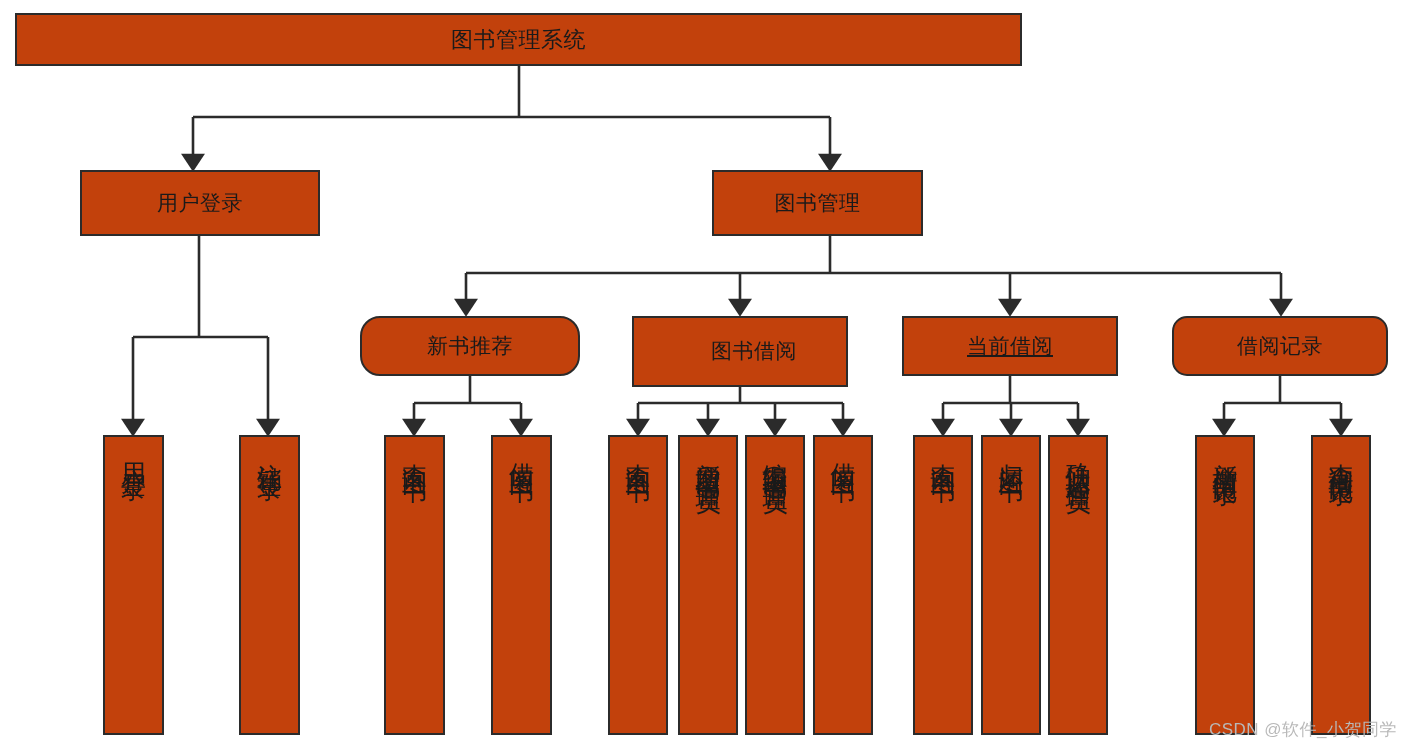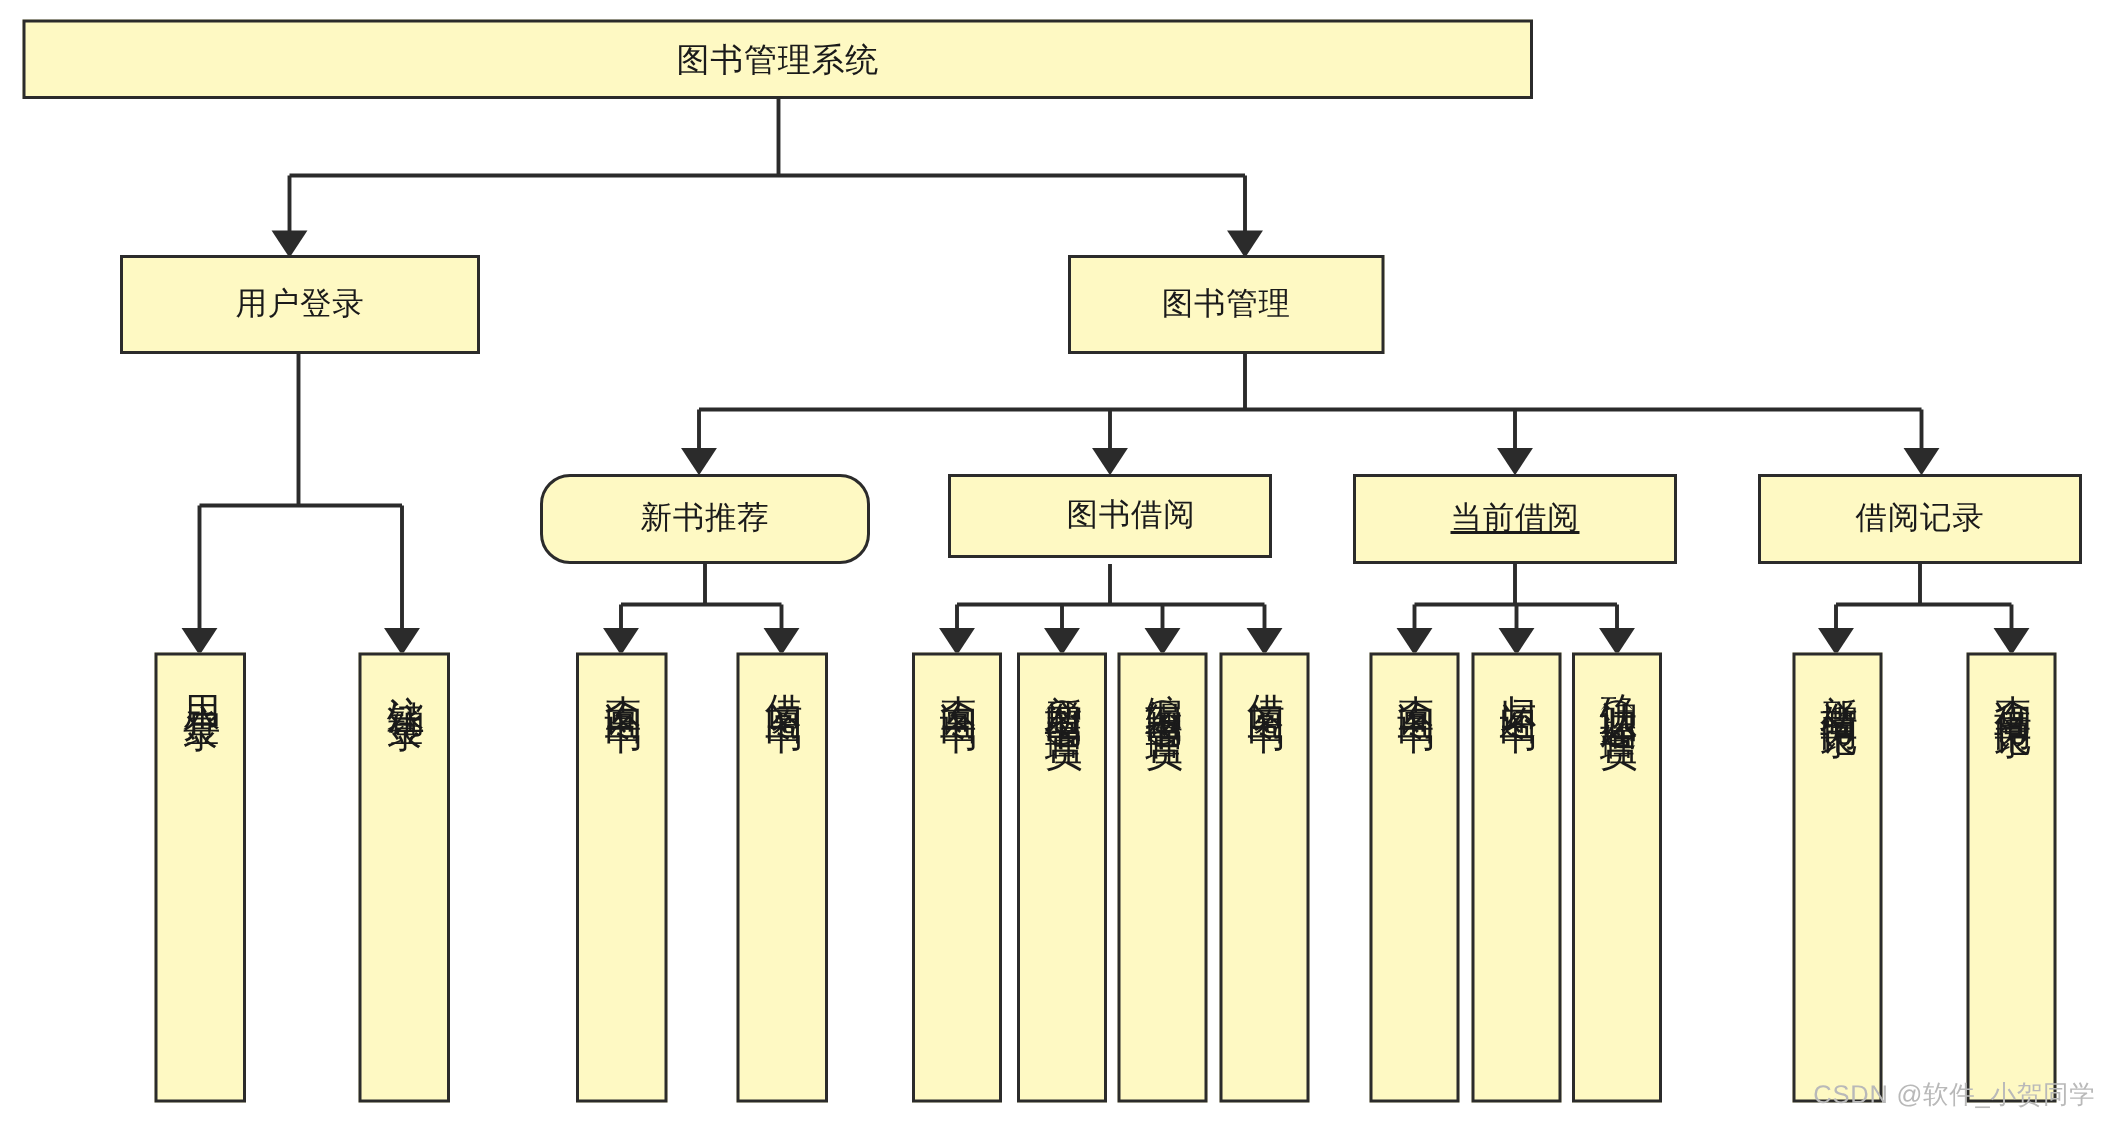--- a/index.html
+++ b/index.html
@@ -22,21 +22,21 @@
     position: absolute;
     left: 0;
     top: 0;
     width: 1405px;
     height: 747px;
     pointer-events: none;
   }
   .node {
     position: absolute;
     box-sizing: border-box;
-    background: #fef9c3;
+    background: #c2410c;
     border: 2.4px solid #2b2b2b;
     display: flex;
     align-items: center;
     justify-content: center;
     color: #1a1a1a;
   }
   .node .label {
     display: block;
     text-align: center;
     line-height: 1.18;
@@ -141,27 +141,27 @@
   <div class="node horiz" style="left:80px; top:170px; width:240px; height:66px;">
     <span class="label">用户登录</span>
   </div>
   <div class="node horiz" style="left:712px; top:170px; width:211px; height:66px;">
     <span class="label">图书管理</span>
   </div>
 
   <div class="node horiz" style="left:360px; top:316px; width:220px; height:60px;border-radius:20px;">
     <span class="label">新书推荐</span>
   </div>
-  <div class="node horiz" style="left:632px; top:316px; width:216px; height:56px;padding-left:28px;">
+  <div class="node horiz" style="left:632px; top:316px; width:216px; height:71px;padding-left:28px;">
     <span class="label">图书借阅</span>
   </div>
   <div class="node horiz" style="left:902px; top:316px; width:216px; height:60px;text-decoration:underline;">
     <span class="label">当前借阅</span>
   </div>
-  <div class="node horiz" style="left:1172px; top:316px; width:216px; height:60px;">
+  <div class="node horiz" style="left:1172px; top:316px; width:216px; height:60px;border-radius:15px;">
     <span class="label">借阅记录</span>
   </div>
 
   <div class="node vert" style="left:103px; top:435px; width:61px; height:300px;">
     <span class="label">用户登录</span>
   </div>
   <div class="node vert" style="left:239px; top:435px; width:61px; height:300px;">
     <span class="label">注销登录</span>
   </div>
 

